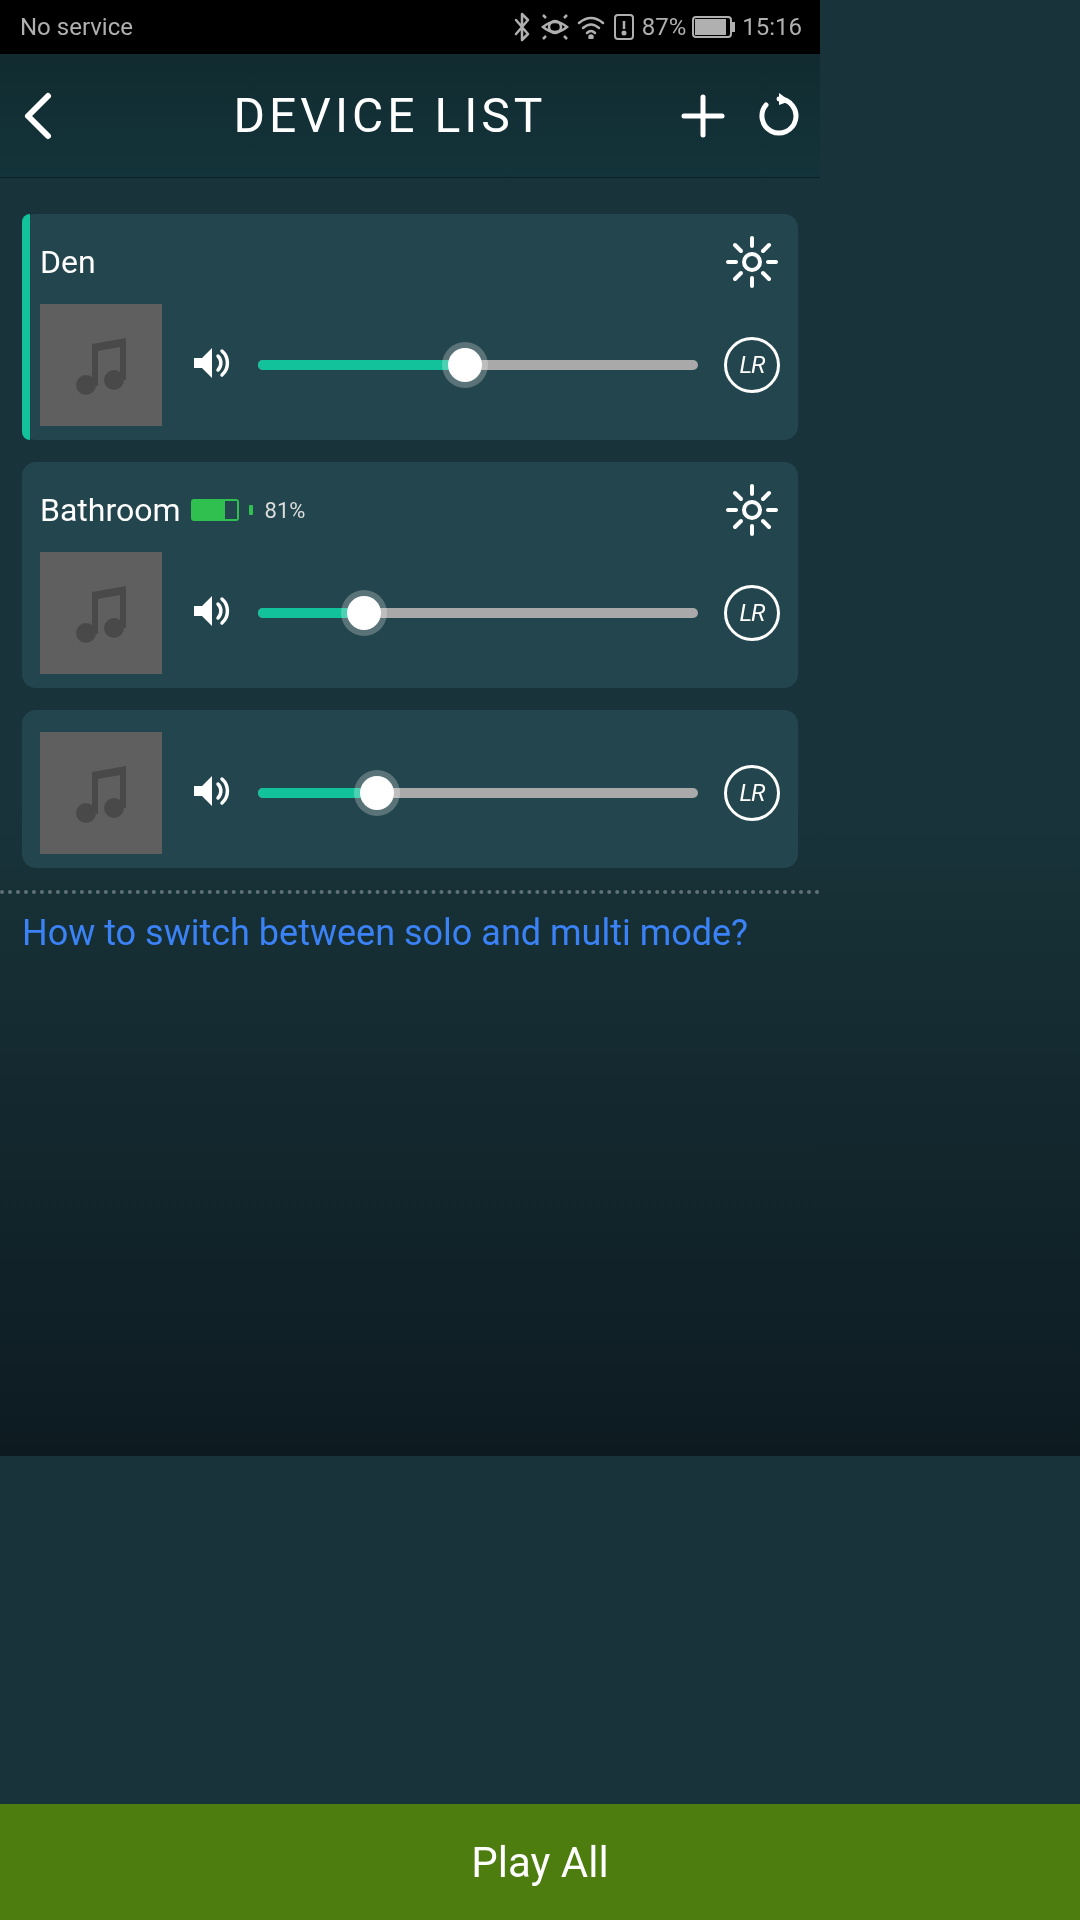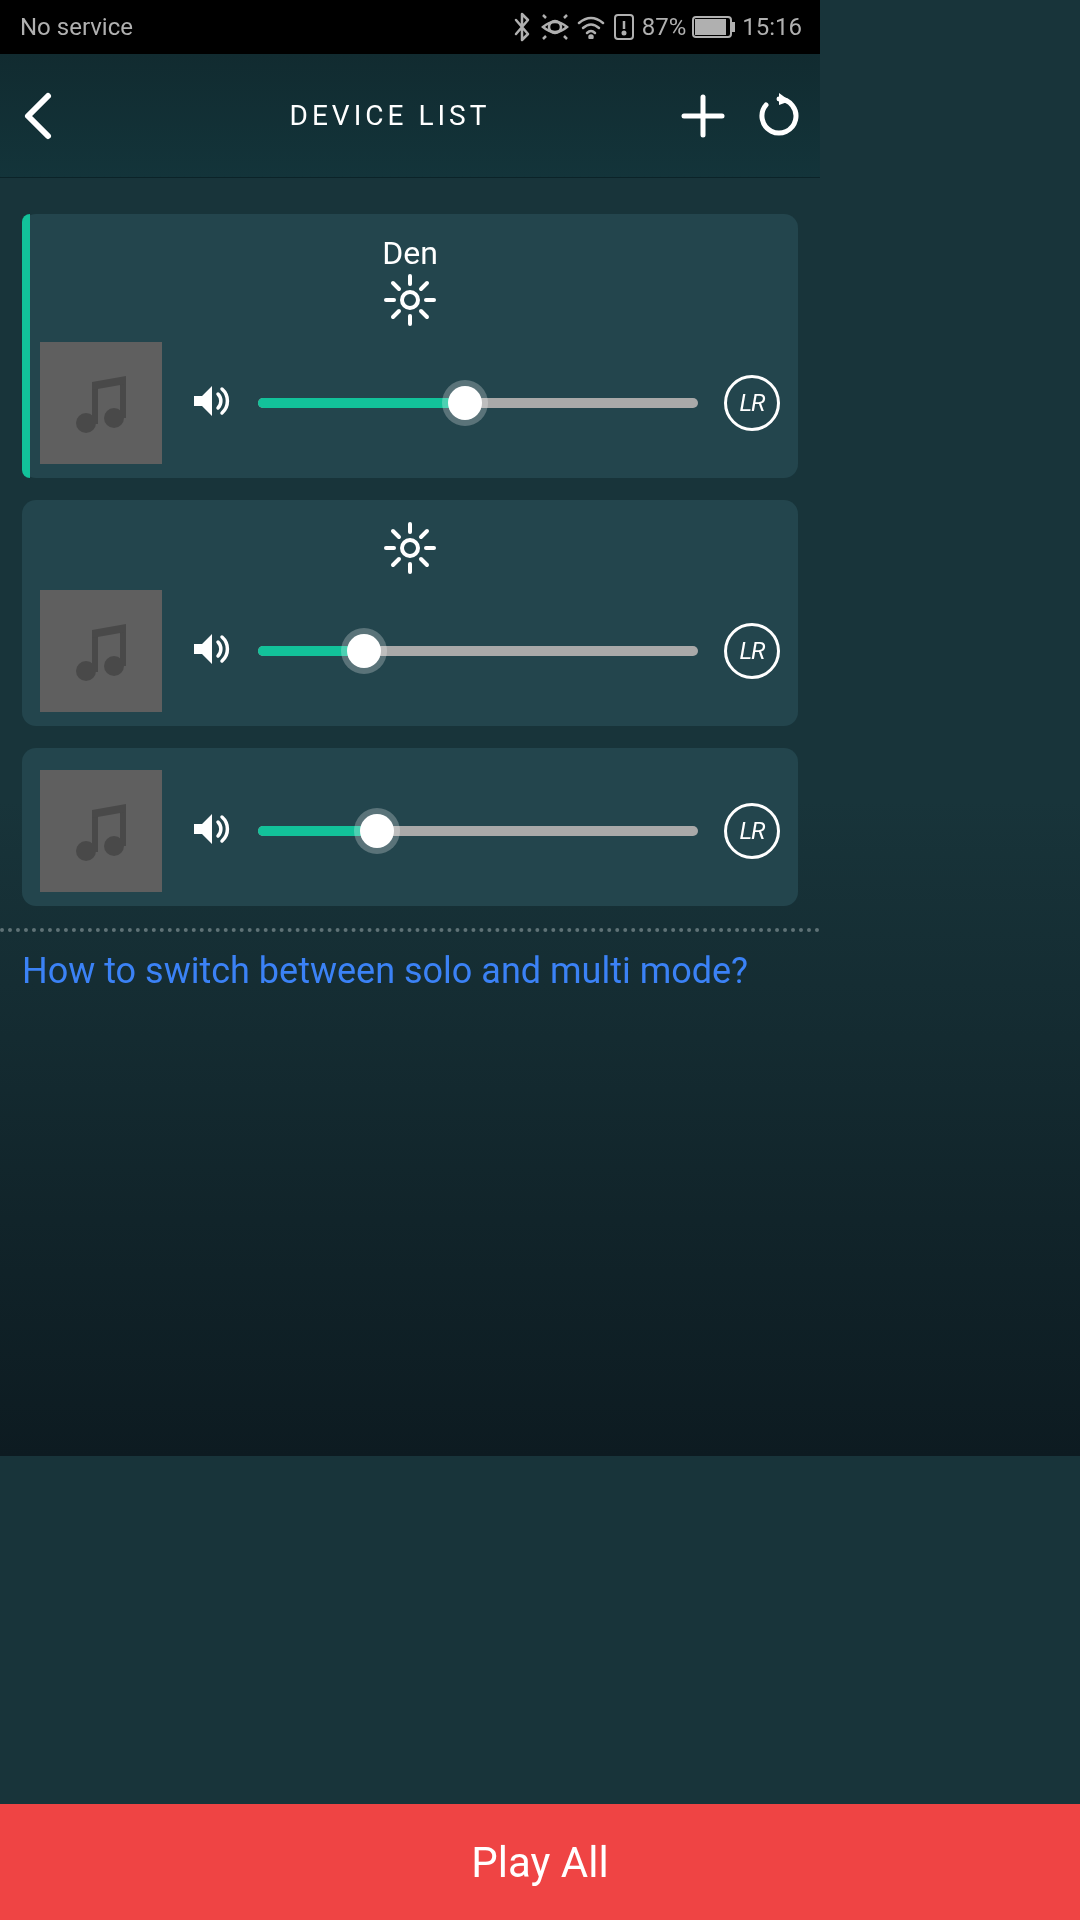--- a/index.html
+++ b/index.html
@@ -33,21 +33,21 @@
     height: 124px;
     display: flex;
     align-items: center;
     justify-content: space-between;
     padding: 0 18px 0 18px;
     background: linear-gradient(to bottom, #112b30, #13343a);
     border-bottom: 1px solid #0b2328;
   }
   .header-left { width: 120px; display: flex; align-items: center; }
   .header-title {
-    font-size: 28px;
+    font-size: 48px;
     letter-spacing: 4px;
     font-weight: 400;
   }
   .header-right {
     width: 160px;
     display: flex;
     align-items: center;
     justify-content: flex-end;
     gap: 30px;
   }
@@ -71,21 +71,20 @@
     background: #12c29a;
     border-top-left-radius: 14px;
     border-bottom-left-radius: 14px;
   }
 
   .card-header {
     display: flex;
     align-items: center;
     justify-content: space-between;
     margin-bottom: 14px;
-    flex-direction: column;
   }
   .device-name-wrap {
     display: flex;
     align-items: center;
     gap: 10px;
     font-size: 32px;
   }
 
   .battery-indicator {
     display: flex;
@@ -177,21 +176,21 @@
     font-size: 36px;
     padding: 0 22px;
     color: #3b82f6;
   }
 
   
   .play-all {
     position: absolute;
     left: 0; right: 0; bottom: 0;
     height: 116px;
-    background: #ef4444;
+    background: #4d7c0f;
     color: #fff;
     font-size: 42px;
     display: flex;
     align-items: center;
     justify-content: center;
   }
 </style>
 </head>
 <body>
 
@@ -311,20 +310,30 @@
           <div class="track-fill" style="width: 47%;"></div>
           <div class="thumb" style="left: 47%;"></div>
         </div>
         <div class="lr-btn">LR</div>
       </div>
     </div>
   </div>
 
   <div class="device-card">
     <div class="card-header">
+      <div class="device-name-wrap">
+        <span class="dname">Bathroom</span>
+        <span class="battery-indicator" style="display: flex;">
+          <span class="battery-body">
+              <span class="fill-gap"></span>
+            </span>
+          <span class="battery-tip"></span>
+          <span class="battery-pct">81%</span>
+        </span>
+      </div>
       <span class="gear-btn">
         <svg width="56" height="56" viewBox="0 0 56 56" stroke="#fff" stroke-width="4" fill="none">
           <circle cx="28" cy="28" r="8"></circle>
           <g stroke-linecap="round">
             <path d="M28 4 L28 12"></path>
               <path d="M28 44 L28 52"></path>
             <path d="M4 28 L12 28"></path>
               <path d="M44 28 L52 28"></path>
             <path d="M11 11 L17 17"></path>
               <path d="M39 39 L45 45"></path>

